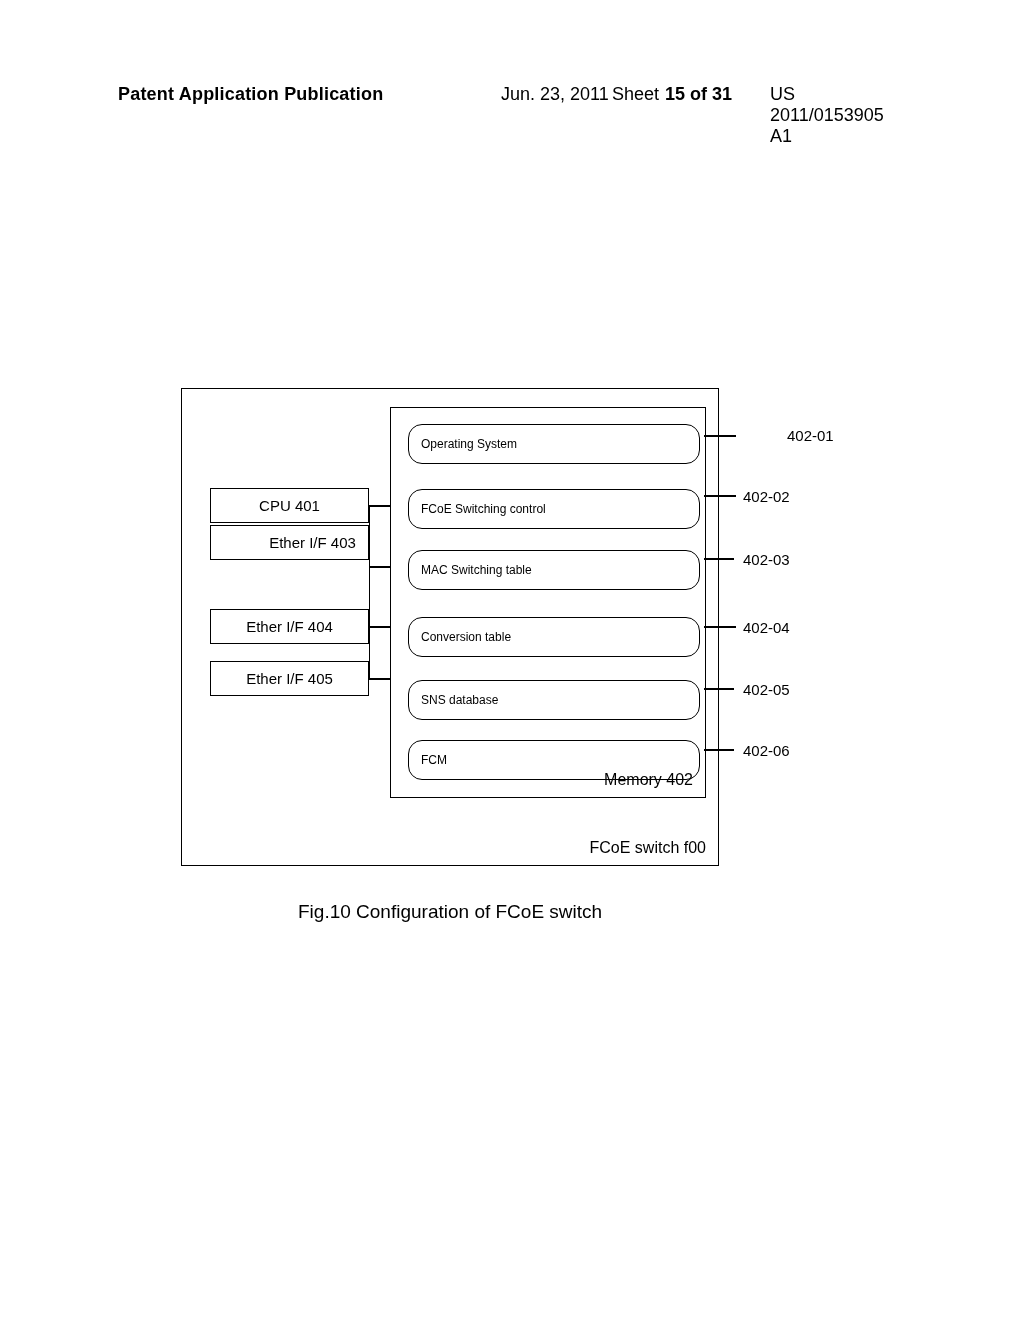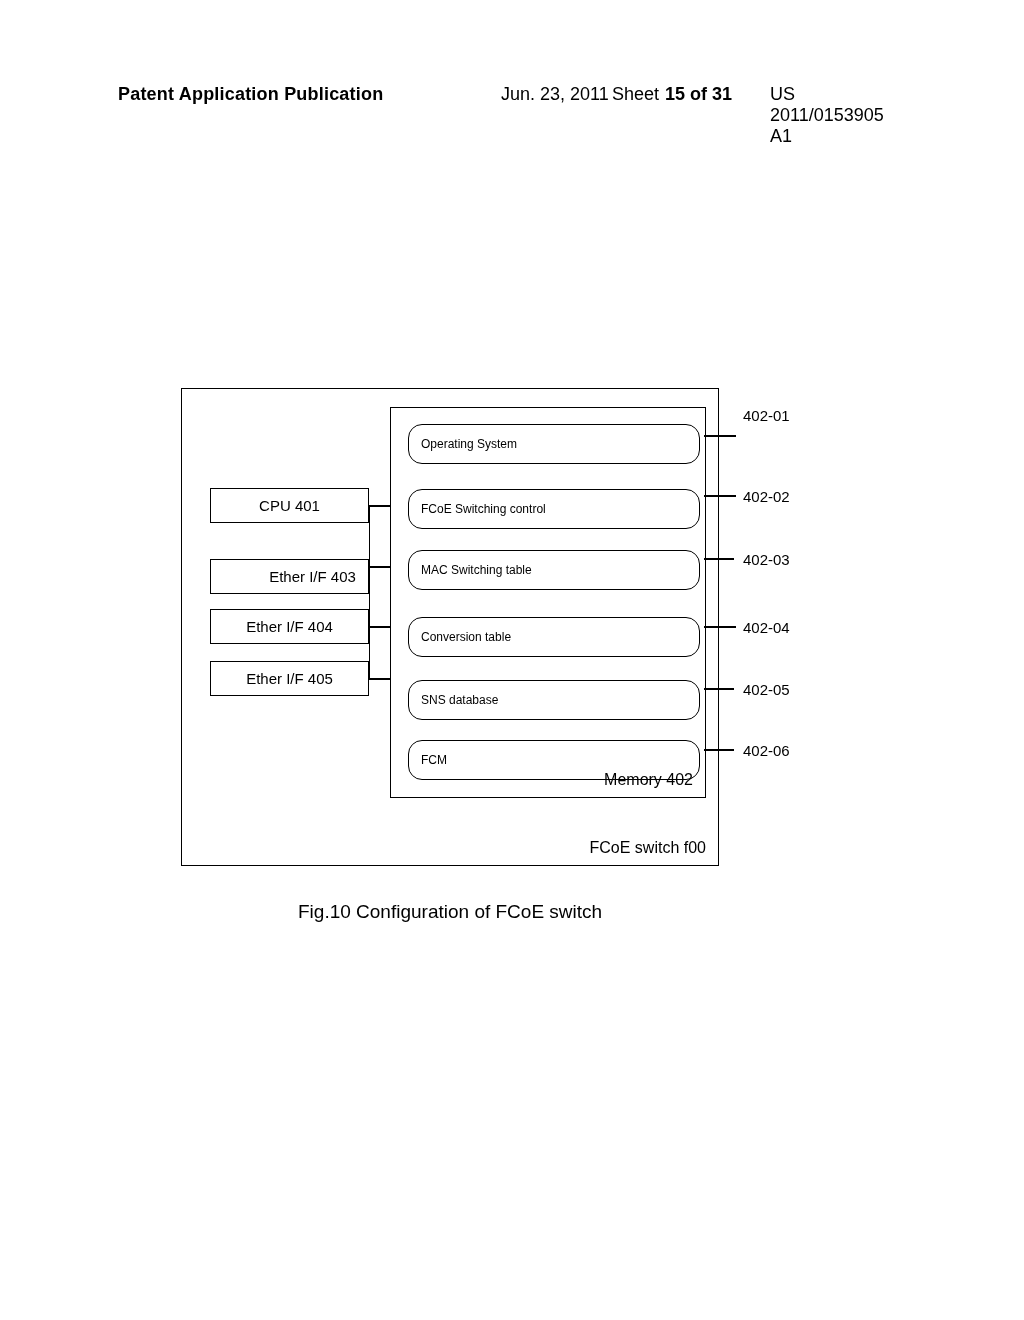--- a/index.html
+++ b/index.html
@@ -24,25 +24,25 @@
 
   .callout { position: absolute; left: 704px; height: 1.5px; background: #000; }
   .callout.c1 { top: 435px; width: 32px; } 
   .callout.c2 { top: 495px; width: 32px; }
   .callout.c3 { top: 558px; width: 30px; }
   .callout.c4 { top: 626px; width: 32px; }
   .callout.c5 { top: 688px; width: 30px; }
   .callout.c6 { top: 749px; width: 30px; }
 
   .calltext { position: absolute; left: 743px; font-size: 15px; }
-  .ct1 { top: 407px; } .ct2 { top: 488px; } .ct3 { top: 551px; } .ct4 { top: 619px; } .ct5 { top: 681px; } .ct6 { top: 742px; }
+  .ct1 { top: 427px; margin-left: 44px; } .ct2 { top: 488px; } .ct3 { top: 551px; } .ct4 { top: 619px; } .ct5 { top: 681px; } .ct6 { top: 742px; }
 
   .lbox { position: absolute; left: 210px; width: 159px; height: 35px; border: 1.4px solid #000; display: flex; align-items: center; justify-content: center; font-size: 15px; }
   .lbox.cpu { top: 488px; }
-  .lbox.e1 { top: 559px; padding-left: 46px; }
+  .lbox.e1 { top: 525px; padding-left: 46px; }
   .lbox.e2 { top: 609px; }
   .lbox.e3 { top: 661px; }
 
   .bus { position: absolute; left: 369px; top: 505px; width: 20px; height: 174px; border-left: 1.5px solid #000; }
   .bus-line { position: absolute; left: 369px; height: 1.5px; background: #000; width: 21px; }
   .bl-cpu { top: 505px; } 
   .bl-e1  { top: 566px; }
   .bl-e2  { top: 626px; }
   .bl-e3  { top: 678px; } 
 

